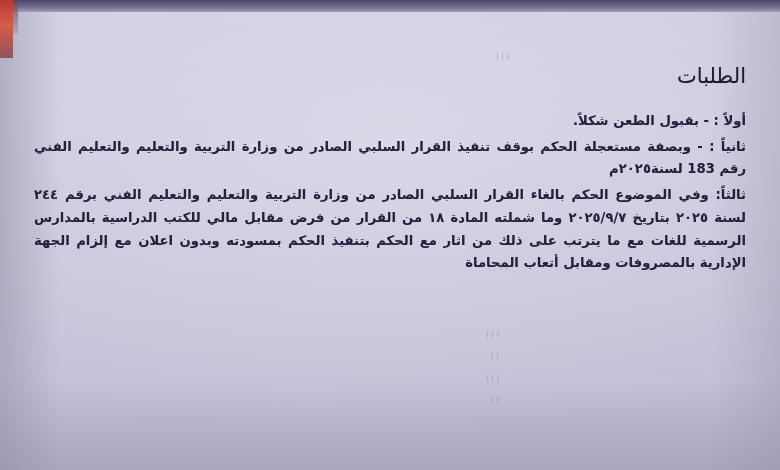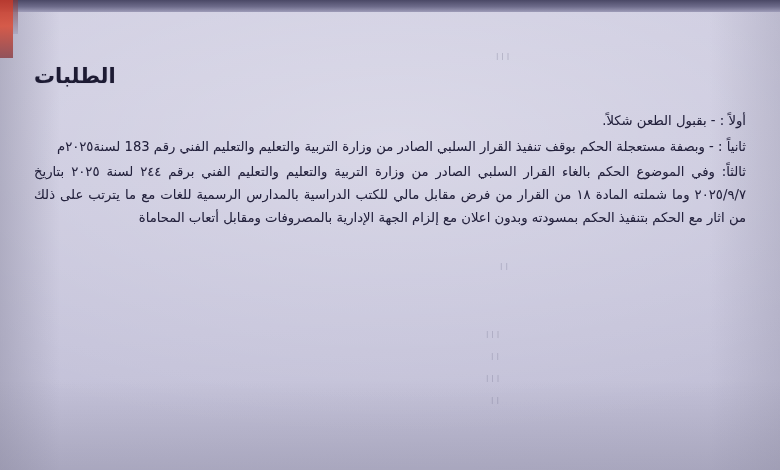--- a/index.html
+++ b/index.html
@@ -102,32 +102,32 @@
     position: absolute;
     top: 64px;
     left: 0;
     width: 780px;
     padding: 0 34px 0 34px;
     box-sizing: border-box;
     color: #22203a;
     text-align: right;
   }
   .doc-title {
-    text-align: left;
+    text-align: right;
     font-size: 21px;
-    font-weight: 700;
+    font-weight: 400;
     color: #1d1b33;
     margin: 0 0 22px 0;
     letter-spacing: 0px;
     text-shadow: 0 0 1px rgba(40,38,70,0.25);
   }
   .clause {
     font-size: 13.2px;
     line-height: 1.72;
-    font-weight: 400;
+    font-weight: 700;
     color: #23213c;
     margin: 0 0 3px 0;
     text-align: right;
     text-shadow: 0 0 0.6px rgba(40,38,70,0.18);
   }
   .clause.long {
     text-align: justify;
     text-align-last: right;
   }
 </style>

